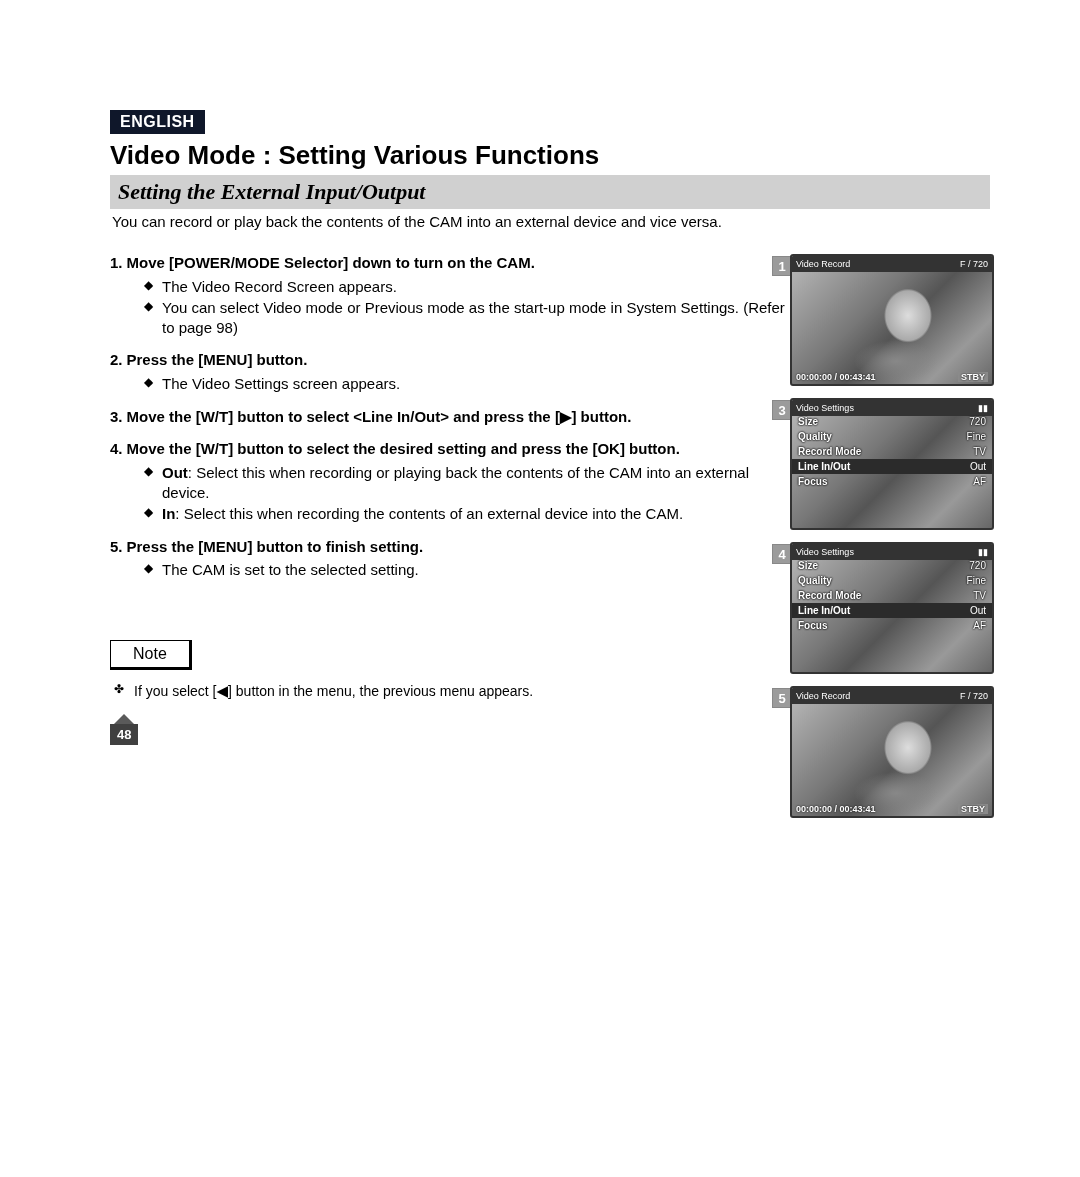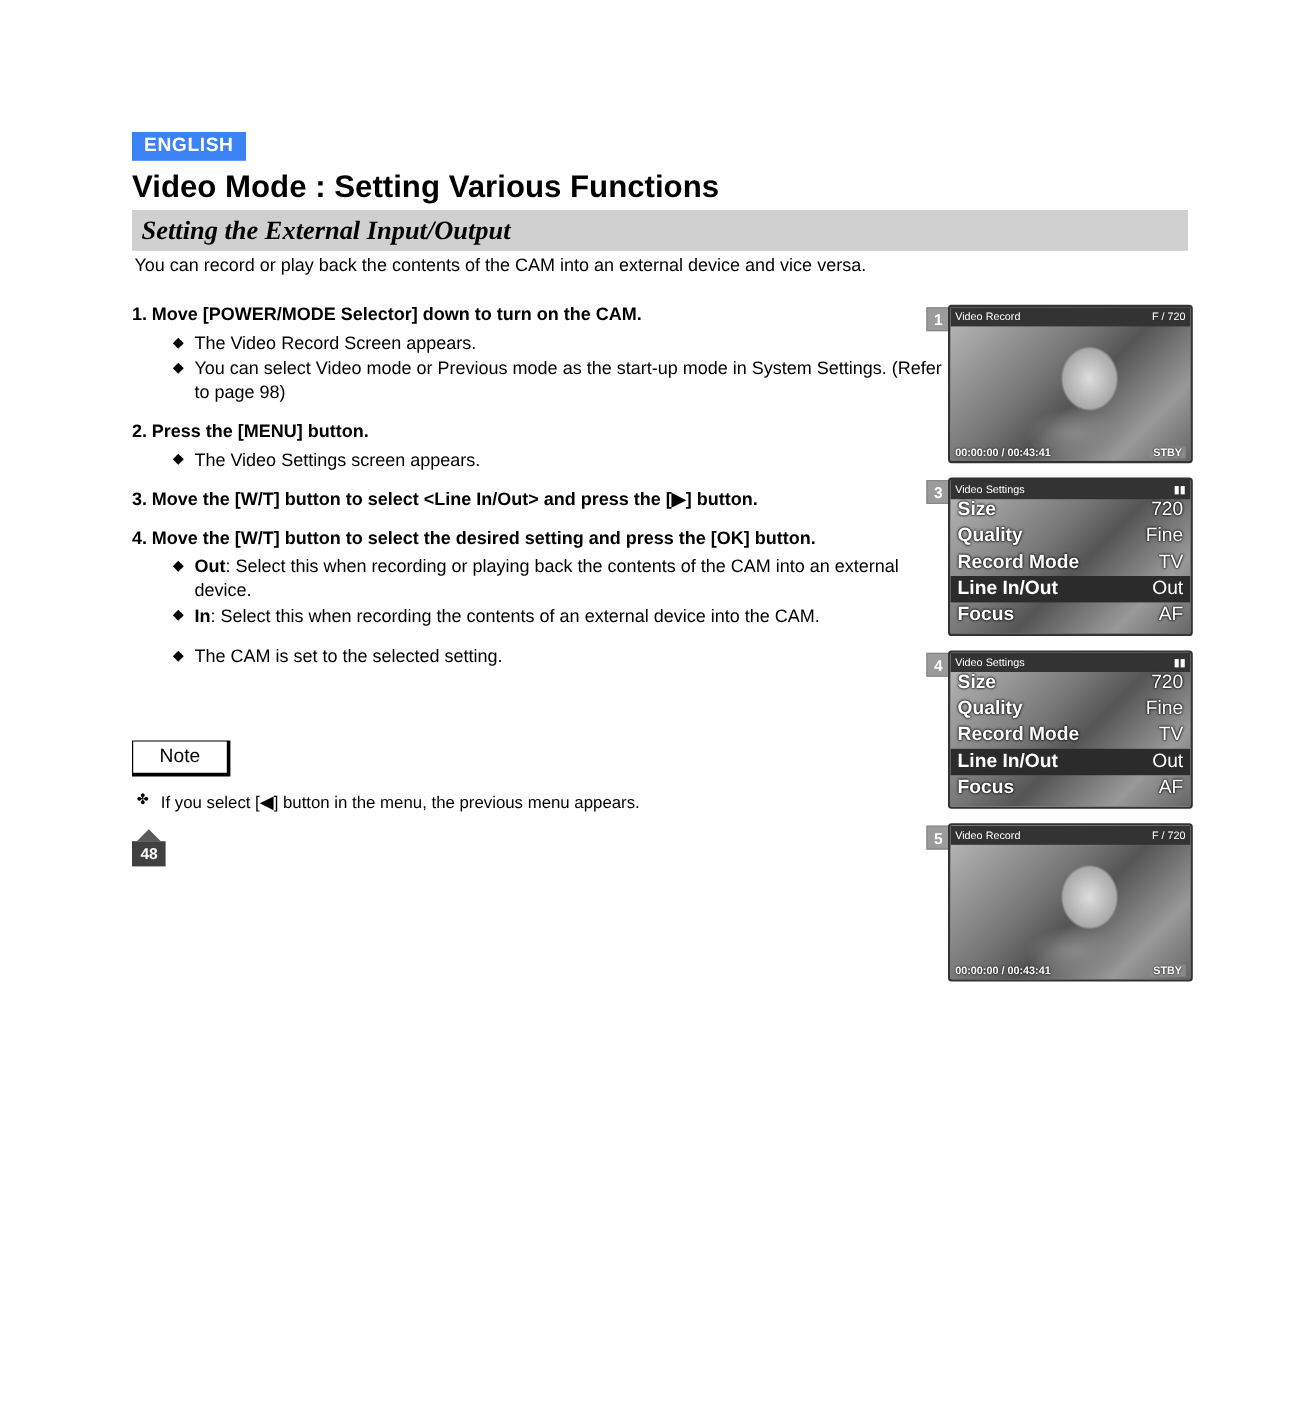--- a/index.html
+++ b/index.html
@@ -11,21 +11,21 @@
     width: 1080px;
     height: 1177px;
     position: relative;
   }
   .page {
     padding: 110px 90px 60px 110px;
     position: relative;
   }
   .lang-badge {
     display: inline-block;
-    background: #3b82f6;
+    background: #0f172a;
     color: #fff;
     font-weight: bold;
     padding: 3px 10px;
     font-size: 16px;
     letter-spacing: 0.5px;
   }
   .h1 {
     font-size: 26px;
     font-weight: bold;
     margin: 6px 0 4px 0;
@@ -119,21 +119,21 @@
   }
   .shot .status {
     position:absolute; bottom:2px; left:4px; right:4px;
     display:flex; justify-content:space-between;
     color:#fff; font-size:9px; font-weight:bold;
     text-shadow:0 0 2px #000;
   }
   .shot .status .stby { background:#8a8a8a; padding:0 3px; }
   .menu-rows {
     position:absolute; top:14px; left:0; right:0;
-    font-size:16px;
+    font-size:10px;
   }
   .menu-row {
     display:flex; justify-content:space-between;
     padding:2px 6px;
     color:#fff;
     text-shadow:0 0 2px #000,0 0 2px #000;
   }
   .menu-row.hl { background:#2b2b2b; color:#fff; text-shadow:none; }
   .menu-row span:first-child { font-weight:bold; }
   .kid {
@@ -185,20 +185,23 @@
           <div class="step-line">
             <span class="step-num">4.</span><span>Move the [W/T] button to select the desired setting and press the [OK] button.</span>
           </div>
           <ul class="bullets">
             <li><span class="sub-label">Out</span><span>: Select this when recording or playing back the contents of the CAM into an external device.</span></li>
             <li><span class="sub-label">In</span><span>: Select this when recording the contents of an external device into the CAM.</span></li>
           </ul>
         </li>
 
         <li>
+          <div class="step-line">
+            <span class="step-num">5.</span><span>Press the [MENU] button to finish setting.</span>
+          </div>
           <ul class="bullets">
             <li>The CAM is set to the selected setting.</li>
           </ul>
         </li>
 
       </ol>
 
       <div class="note-box-wrap">
         <div class="note-box">Note</div>
         <ul class="notes">

